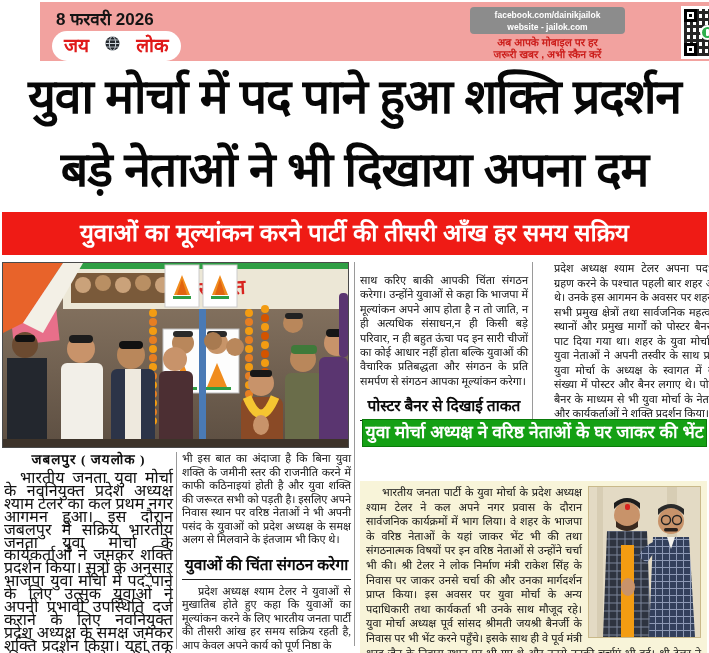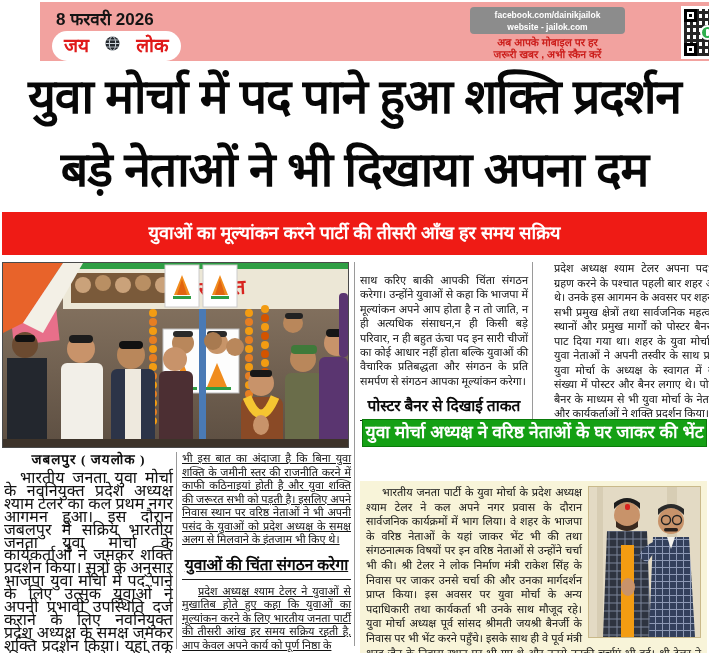--- a/index.html
+++ b/index.html
@@ -55,39 +55,39 @@
   #qr .scan-dot::after { content:""; position:absolute; left:4px; top:2px; width:3px; height:7px; background:#fff; border-radius:1px; }
   
   #headline {
     position:absolute; left:0; top:60px; width:709px; text-align:center;
     font-family:"Liberation Sans", sans-serif; font-weight:bold; color:#070707;
     font-size:48px; line-height:73px; letter-spacing:-1px; white-space:nowrap;
   }
   #subheadline {
     position:absolute; left:2px; top:212px; width:705px; height:43px;
     background:#EF1B15; color:#ffffff; text-align:center;
-    font-family:"Liberation Sans", sans-serif; font-weight:bold; font-size:18px;
+    font-family:"Liberation Sans", sans-serif; font-weight:bold; font-size:24px;
     line-height:42px; white-space:nowrap;
   }
   
   #main-photo {
     position:absolute; left:2px; top:262px; width:347px; height:186px;
     border:1px solid #4a4a4a; overflow:hidden;
   }
   
   .vrule { position:absolute; width:1px; background:#9a9a9a; }
   #rule1 { left:176px; top:452px; height:197px; }
   #rule2 { left:354px; top:262px; height:384px; }
   #rule3 { left:532px; top:262px; height:163px; }
   
   .col { position:absolute; color:#121212; }
   .col p { text-align:justify; }
   #col1 { left:4px;  top:450px; width:169px; }
   #col1 p { font-size:16px; line-height:12.9px; }
-  #col2 { left:182px; top:452px; width:169px;text-decoration:underline; }
+  #col2 { left:182px; top:452px; width:169px; }
   #col2 p { font-size:11px; line-height:13.5px; }
   #col3 { left:360px; top:273px; width:168px; }
   #col3 p { font-size:11px; line-height:14.4px; }
   #col4 { left:554px; top:261px; width:169px; }
   #col4 p { font-size:11px; line-height:14.5px; }
   .dateline {
     text-align:center; font-weight:bold; font-size:13.5px; letter-spacing:1px;
     margin-bottom:4px; color:#0d0d0d;
   }
   .indent { text-indent:16px; }

